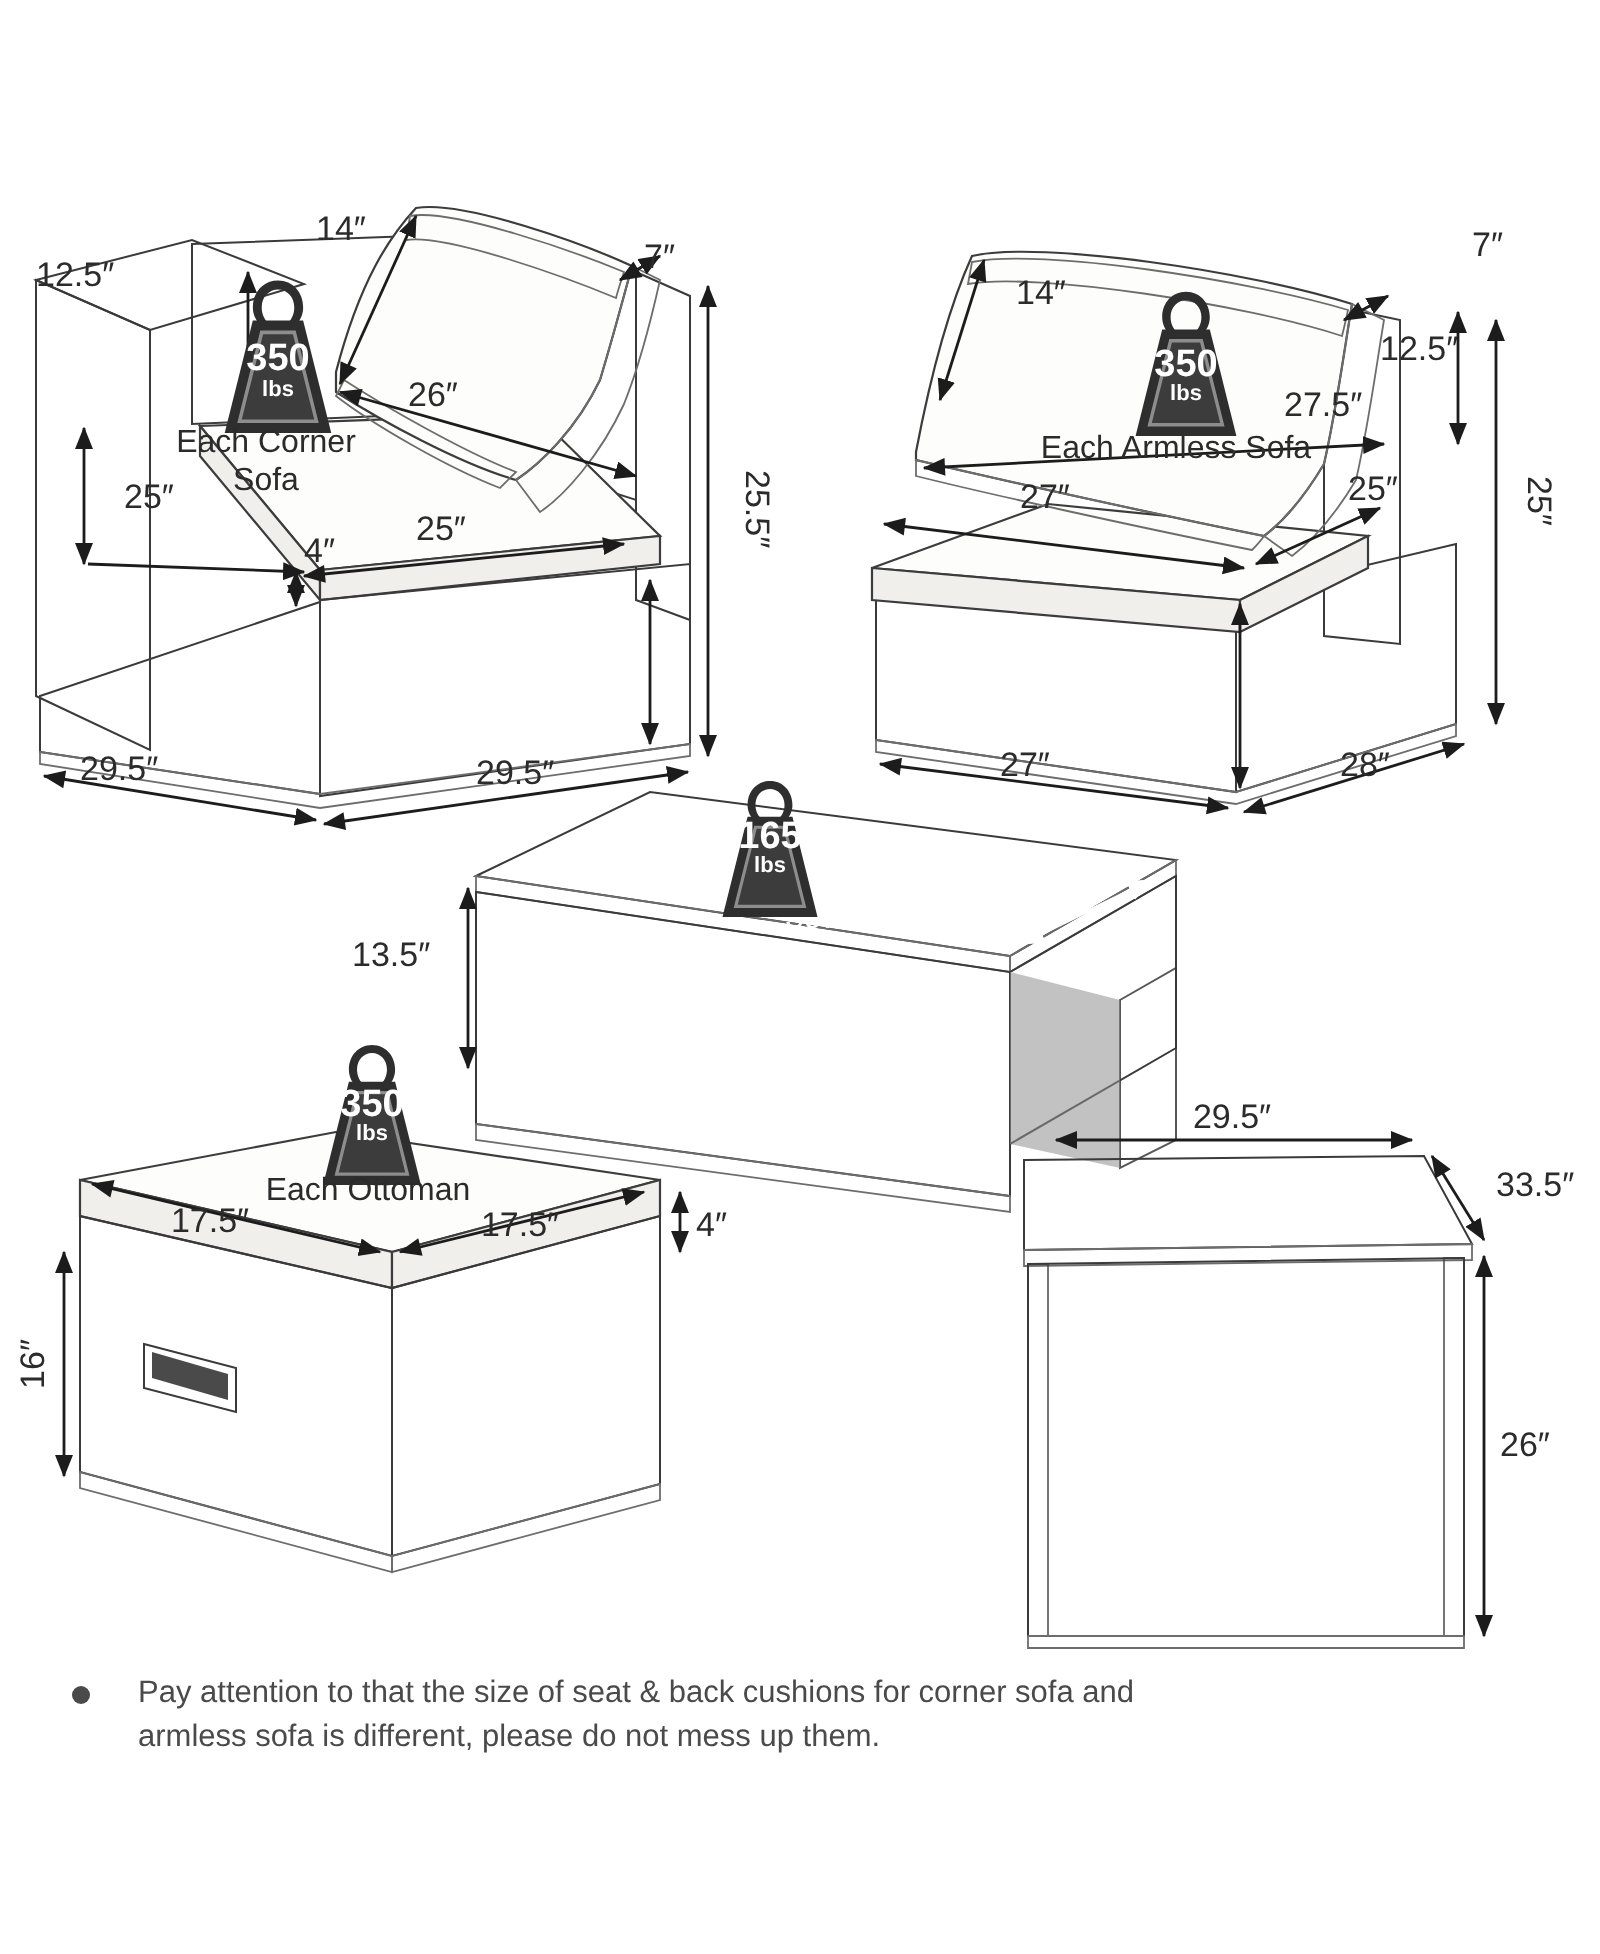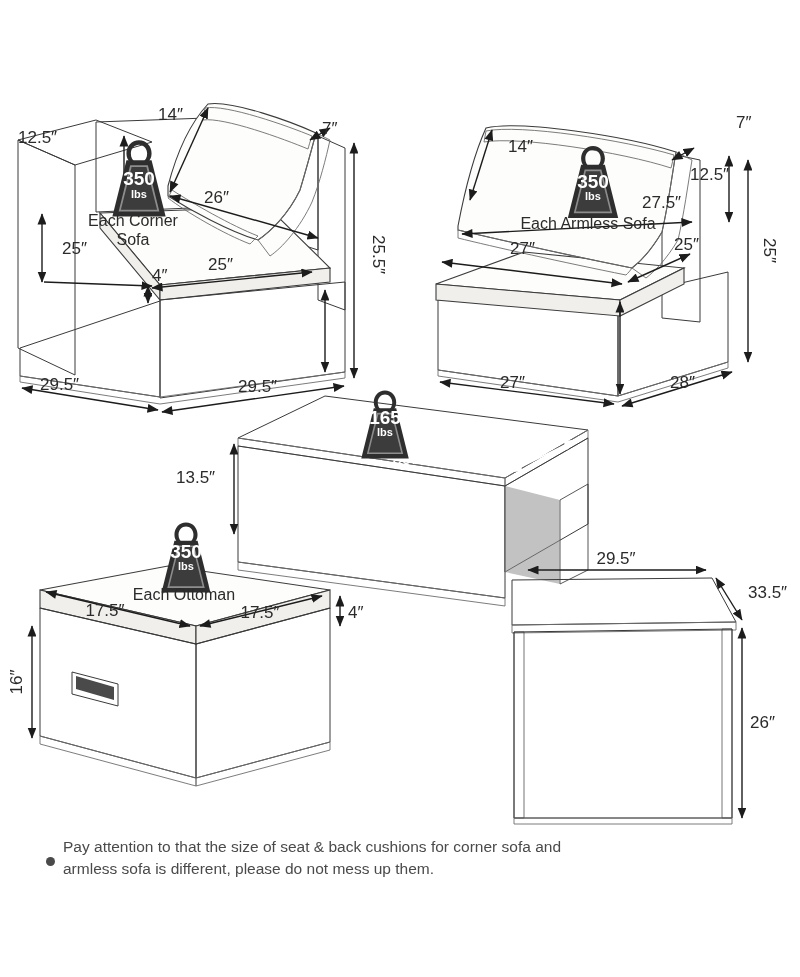--- a/index.html
+++ b/index.html
@@ -47,26 +47,26 @@
   .dimline.white { stroke: #ffffff; stroke-width: 1.6; }
   .edge { stroke: #3a3a3a; stroke-width: 1; fill: none; }
   .edge-soft { stroke: #6d6d6d; stroke-width: 0.9; fill: none; }
 
   .cushion { fill: #fdfdfb; stroke: #3c3c3c; stroke-width: 1.1; }
   .cushion-shade { fill: #f0efec; stroke: #3c3c3c; stroke-width: 1.1; }
 
   
   #note {
     position: absolute;
-    left: 46px;
+    left: 36px;
     top: 836px;
     width: 560px;
     display: flex;
-    gap: 8px;
-    align-items: center;
+    gap: 24px;
+    align-items: flex-start;
   }
   #note .bullet {
     width: 9px; height: 9px;
     border-radius: 50%;
     background: #4a4a4a;
     flex: 0 0 auto;
     margin-top: 7px;
   }
   #note .txt {
     font-family: "Liberation Sans", sans-serif;

